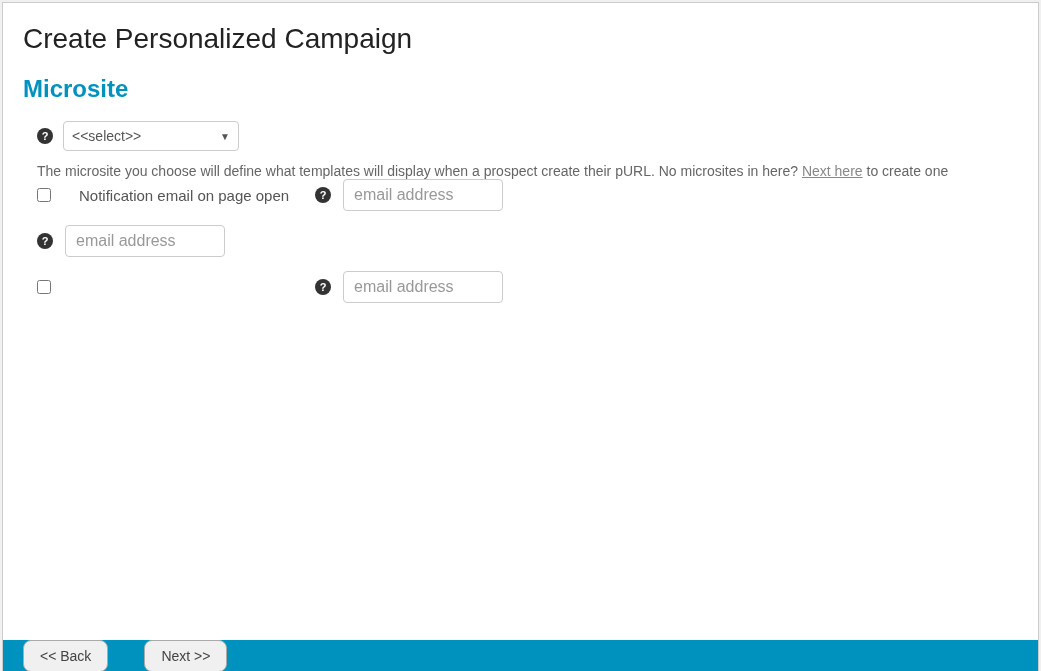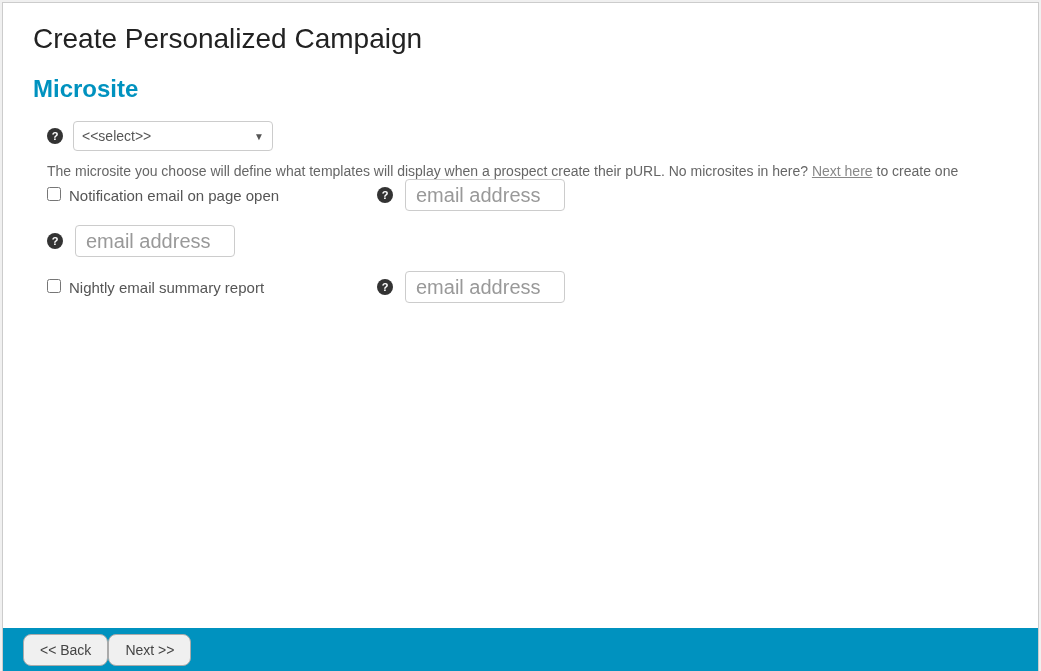--- a/index.html
+++ b/index.html
@@ -20,21 +20,21 @@
       width: 1041px;
       height: 671px;
       background: #fff;
       border: 1px solid #ccc;
       display: flex;
       flex-direction: column;
       position: relative;
     }
     .content {
       flex: 1;
-      padding: 20px 30px 20px 30px;
+      padding: 20px 30px 20px 20px;
     }
     h1.page-title {
       font-size: 28px;
       font-weight: 400;
       color: #222;
       margin-bottom: 20px;
     }
     h2.section-title {
       font-size: 24px;
       font-weight: 700;
@@ -60,21 +60,21 @@
       border-radius: 50%;
       background: #333;
       color: #fff;
       font-size: 11px;
       font-weight: bold;
       cursor: pointer;
       flex-shrink: 0;
     }
     .select-box {
       margin-left: 10px;
-      width: 200px;
+      width: 176px;
       height: 30px;
       border: 1px solid #ccc;
       border-radius: 4px;
       background: #fff;
       padding: 0 8px;
       font-size: 14px;
       color: #555;
       display: flex;
       align-items: center;
       justify-content: space-between;
@@ -96,51 +96,53 @@
       cursor: pointer;
     }
     .notif-row {
       display: flex;
       align-items: center;
       padding-left: 14px;
       margin-bottom: 14px;
     }
     .checkbox-label {
       display: flex;
-      align-items: flex-start;
-      width: 330px;
+      align-items: center;
+      width: 278px;
       font-size: 15px;
       color: #555;
+      gap: 20px;
     }
     .checkbox-label input[type="checkbox"] {
       width: 14px;
       height: 14px;
       margin-right: 8px;
       cursor: pointer;
     }
     .notif-help {
       margin-right: 12px;
     }
     .email-input {
       width: 160px;
       height: 32px;
       border: 1px solid #ccc;
       border-radius: 4px;
       padding: 0 10px;
-      font-size: 20px;
+      font-size: 16px;
       color: #555;
     }
     .email-input::placeholder {
       color: #999;
     }
     .footer-bar {
       background: #0092bf;
-      padding: 6px 20px;
-      display: flex;
-      align-items: center;
+      padding: 0 20px;
+      display: flex;
+      align-items: center;
+      gap: 36px;
       margin-top: 12px;
     }
     .footer-btn {
       background: #f0f0f0;
       border: 1px solid #aaa;
       border-radius: 8px;
       padding: 7px 16px;
       font-size: 14px;
       color: #444;
       cursor: pointer;
@@ -179,21 +181,20 @@
     </div>
 
     <div class="notif-row">
       <span class="help-icon notif-help">?</span>
       <input type="text" class="email-input" placeholder="email address" style="">
     </div>
 
     <div class="notif-row">
       <label class="checkbox-label">
         <input type="checkbox" style="">
-        <span>Nightly email summary report</span>
       </label>
       <span class="help-icon notif-help">?</span>
       <input type="text" class="email-input" placeholder="email address" style="">
     </div>
 
 
   </div>
 
   <div class="footer-bar">
     <button class="footer-btn">&lt;&lt; Back</button>

